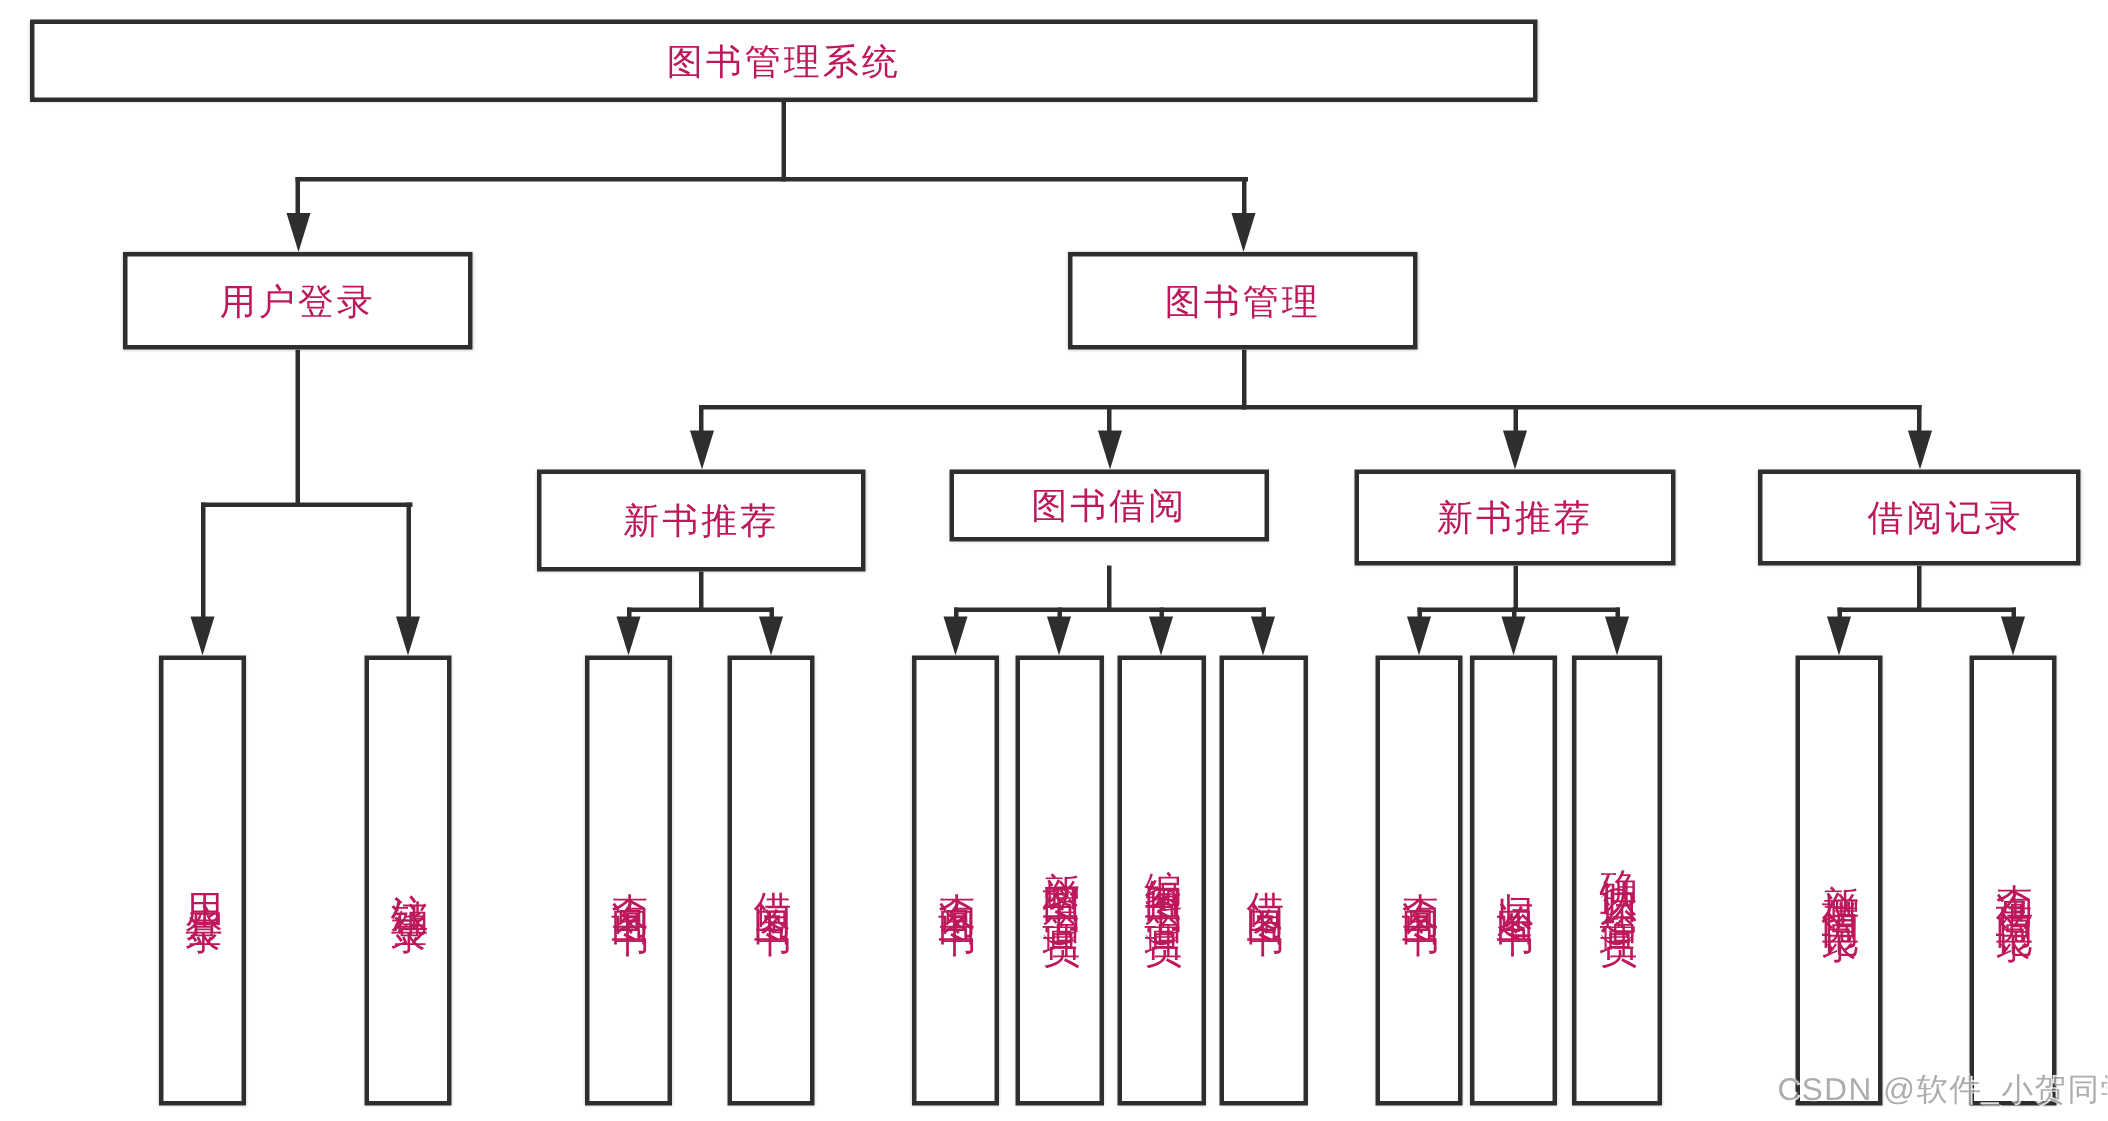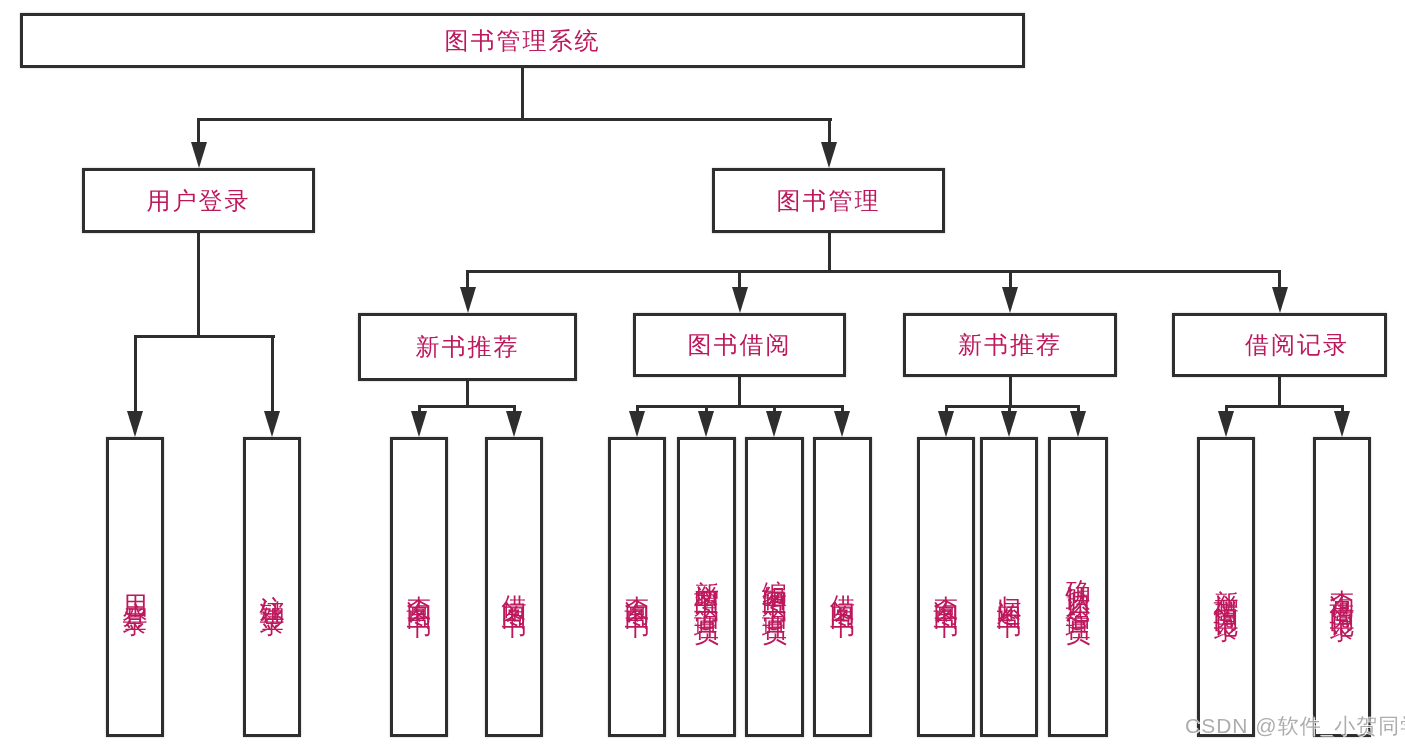--- a/index.html
+++ b/index.html
@@ -123,21 +123,21 @@
   </div>
 
   <div class="box" style="left:20px;top:13px;width:1005px;height:55px;">图书管理系统</div>
 
   <div class="box" style="left:82px;top:168px;width:233px;height:65px;">用户登录</div>
 
   <div class="box" style="left:712px;top:168px;width:233px;height:65px;">图书管理</div>
 
   <div class="box" style="left:358px;top:313px;width:219px;height:68px;">新书推荐</div>
 
-  <div class="box" style="left:633px;top:313px;width:213px;height:64px;">图书借阅</div>
+  <div class="box" style="left:633px;top:313px;width:213px;height:48px;">图书借阅</div>
 
   <div class="box" style="left:903px;top:313px;width:214px;height:64px;">新书推荐</div>
 
   <div class="box" style="left:1172px;top:313px;width:215px;height:64px;padding-left:35px;">借阅记录</div>
 
   <div class="box vbox" style="left:106px;top:437px;width:58px;height:300px;">用户登录</div>
   <div class="box vbox" style="left:243px;top:437px;width:58px;height:300px;">注销登录</div>
 
   <div class="box vbox" style="left:390px;top:437px;width:58px;height:300px;">查询图书</div>
   <div class="box vbox" style="left:485px;top:437px;width:58px;height:300px;">借阅图书</div>

